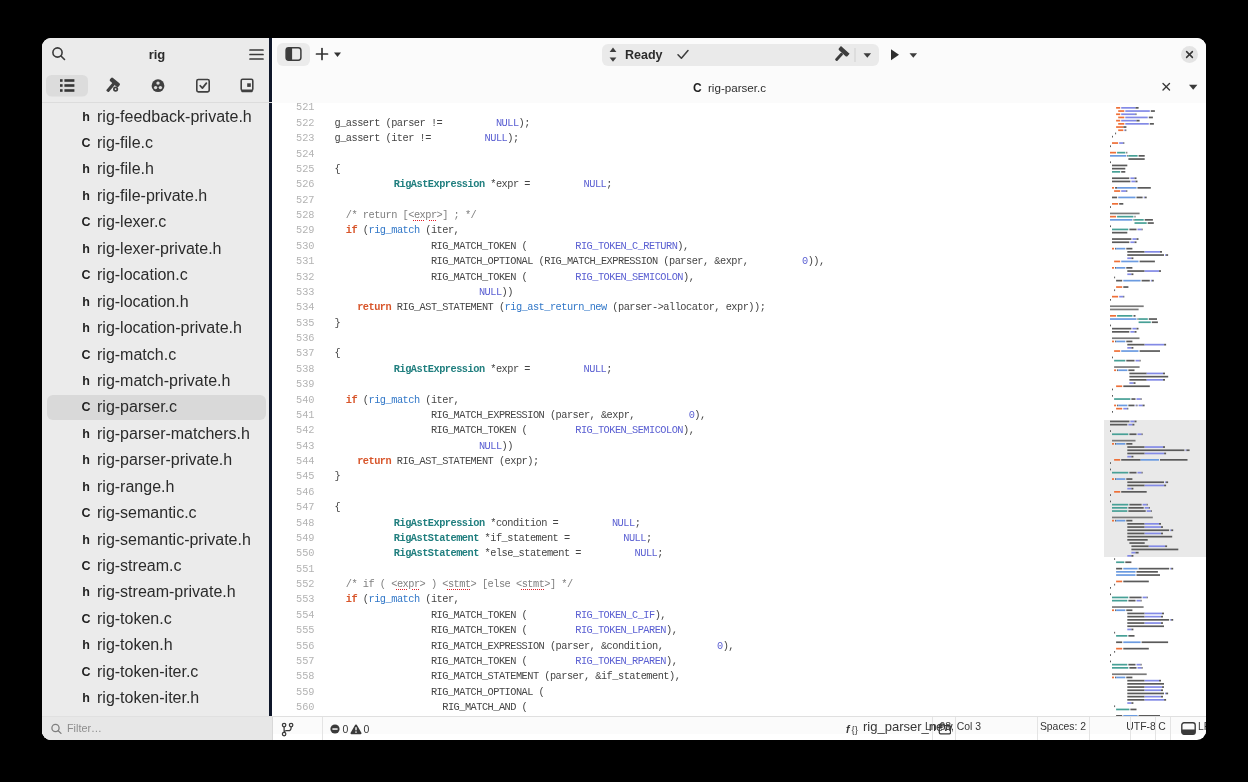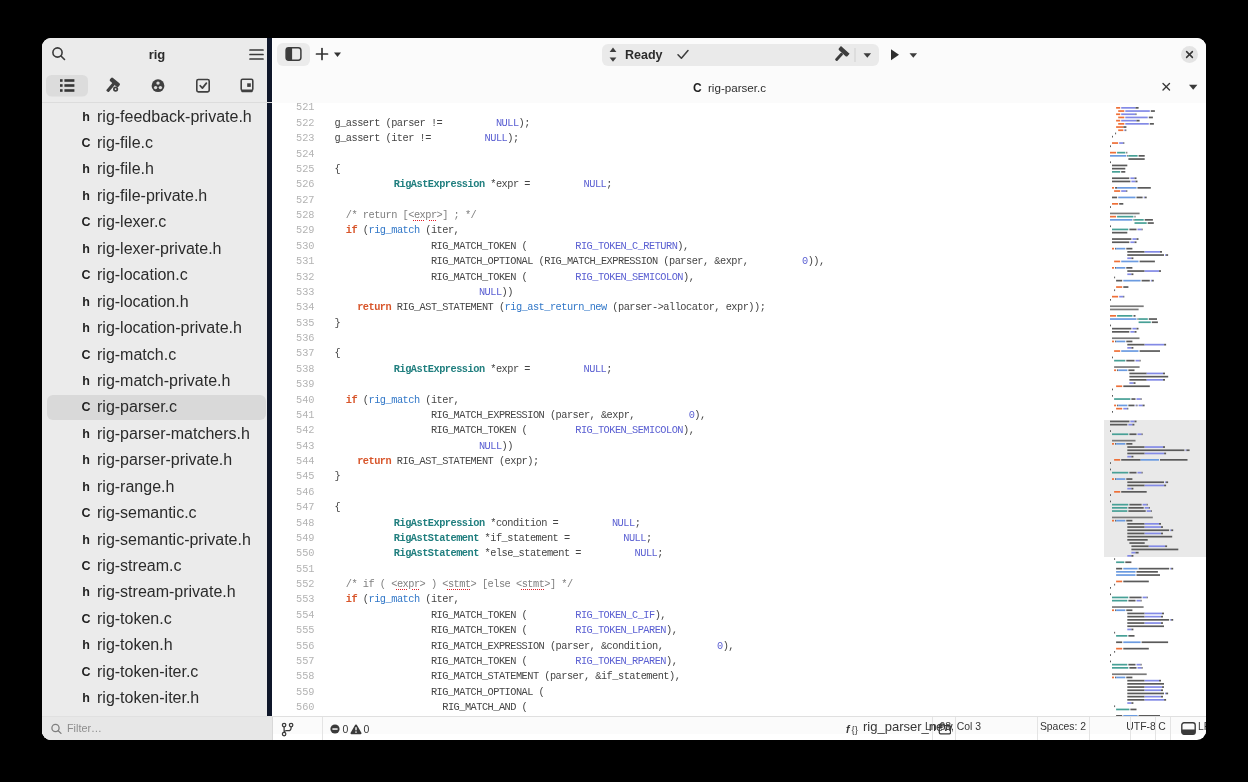--- a/index.html
+++ b/index.html
@@ -2,21 +2,21 @@
 <html><head><meta charset="utf-8"><style>
 * { margin:0; padding:0; box-sizing:border-box; }
 html,body { width:1248px; height:782px; background:#000; overflow:hidden;
   font-family:"Liberation Sans", sans-serif; }
 #win { position:absolute; left:42px; top:38px; width:1164px; height:702px;
   background:#fff; border-radius:9px; overflow:hidden; }
 .abs { position:absolute; }
 
 
 #sidebar { position:absolute; left:0; top:0; width:230px; height:702px;
-  background:#ebebeb; border-right:5px solid #0f172a; }
+  background:#ebebeb; border-right:3px solid #0f172a; }
 #sbdiv { position:absolute; left:0; top:64px; width:230px; height:1px; background:#dcdcdc; }
 .frow { position:absolute; left:0; width:230px; height:26.5px; }
 .frow .fi { position:absolute; left:36px; top:50%; transform:translateY(-50%); width:16px;
   text-align:center; font-weight:bold; font-size:12.5px; color:#1f1f1f; }
 .frow .fn2 { position:absolute; left:55px; top:50%; transform:translateY(-50%);
   font-size:16px; color:#2b2b2b; }
 .frow.sel::before { content:""; position:absolute; left:5px; right:6px; top:1px; bottom:1px;
   background:#d9d9d9; border-radius:6px; }
 .frow .fi, .frow .fn2 { z-index:1; }
 

